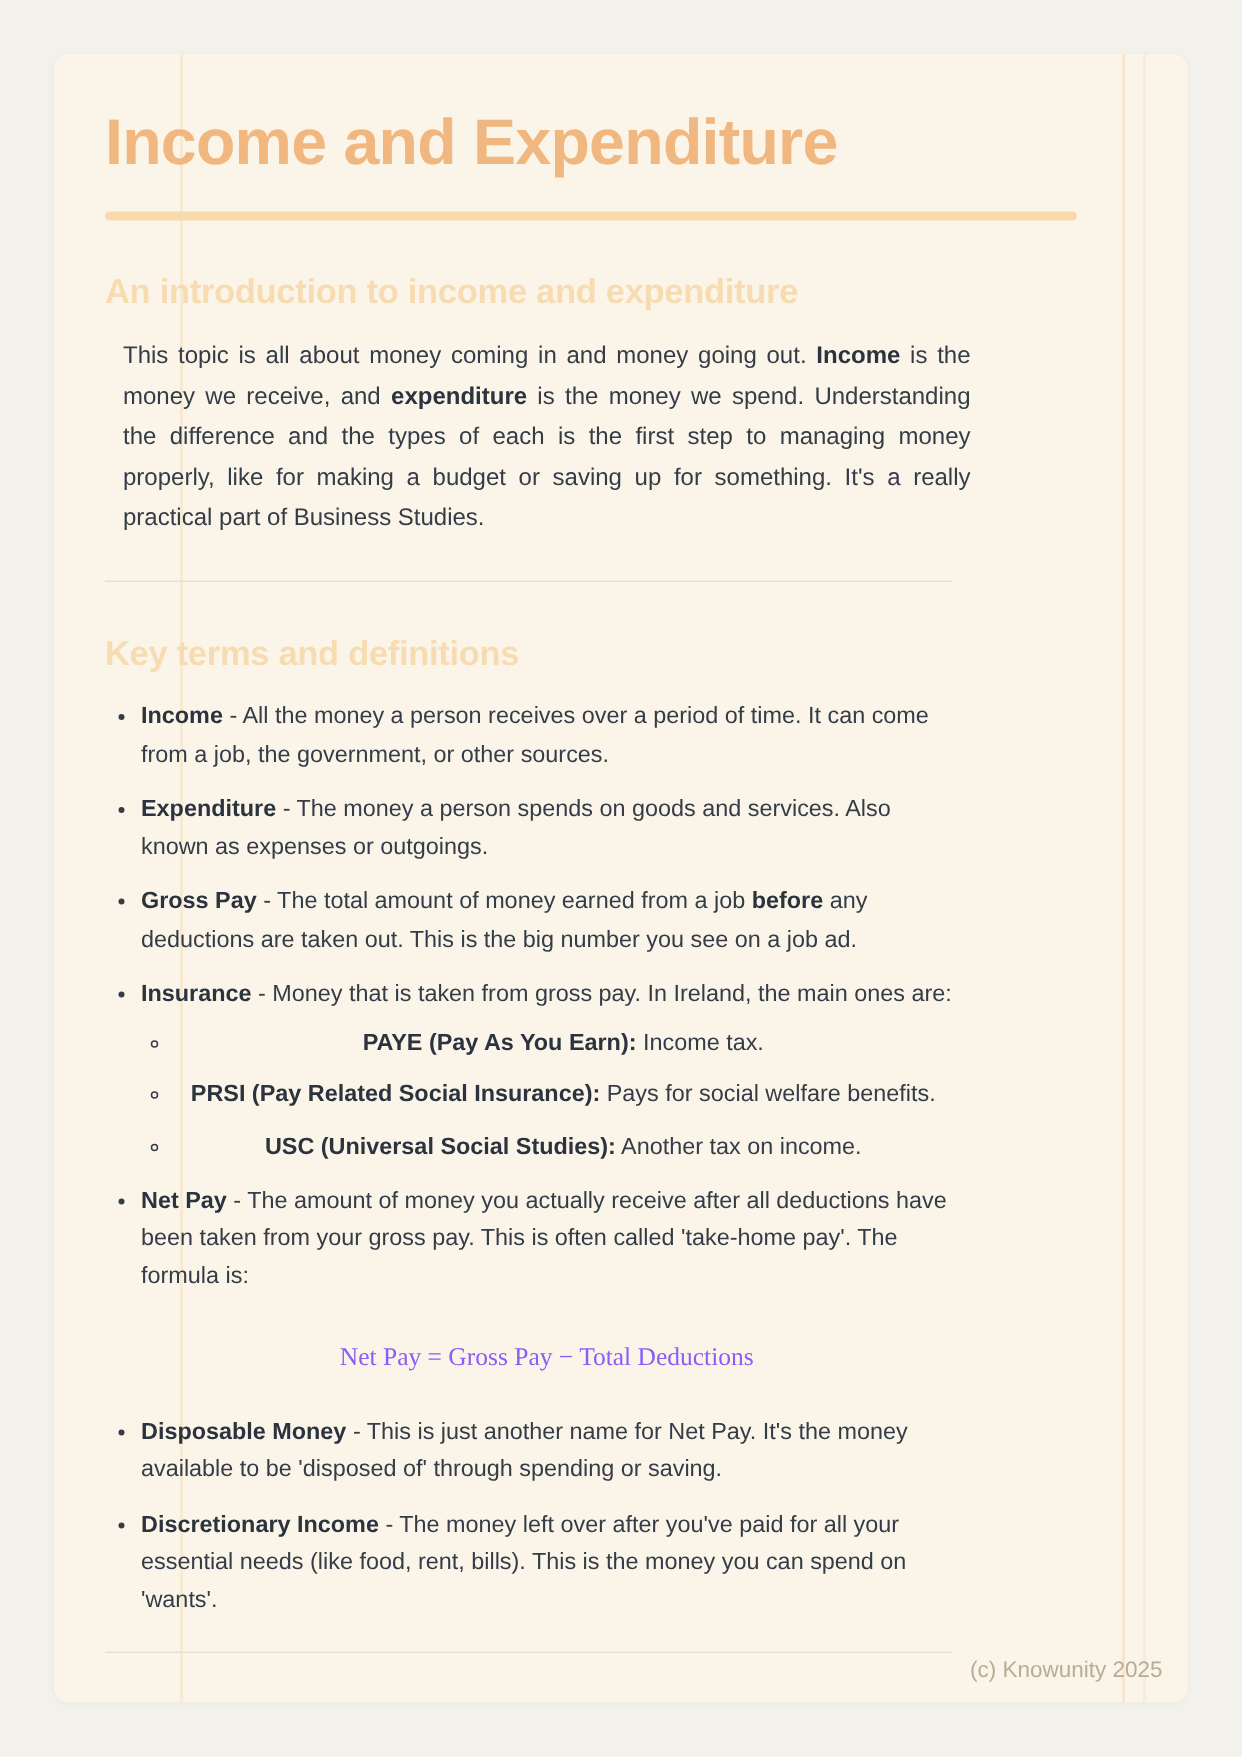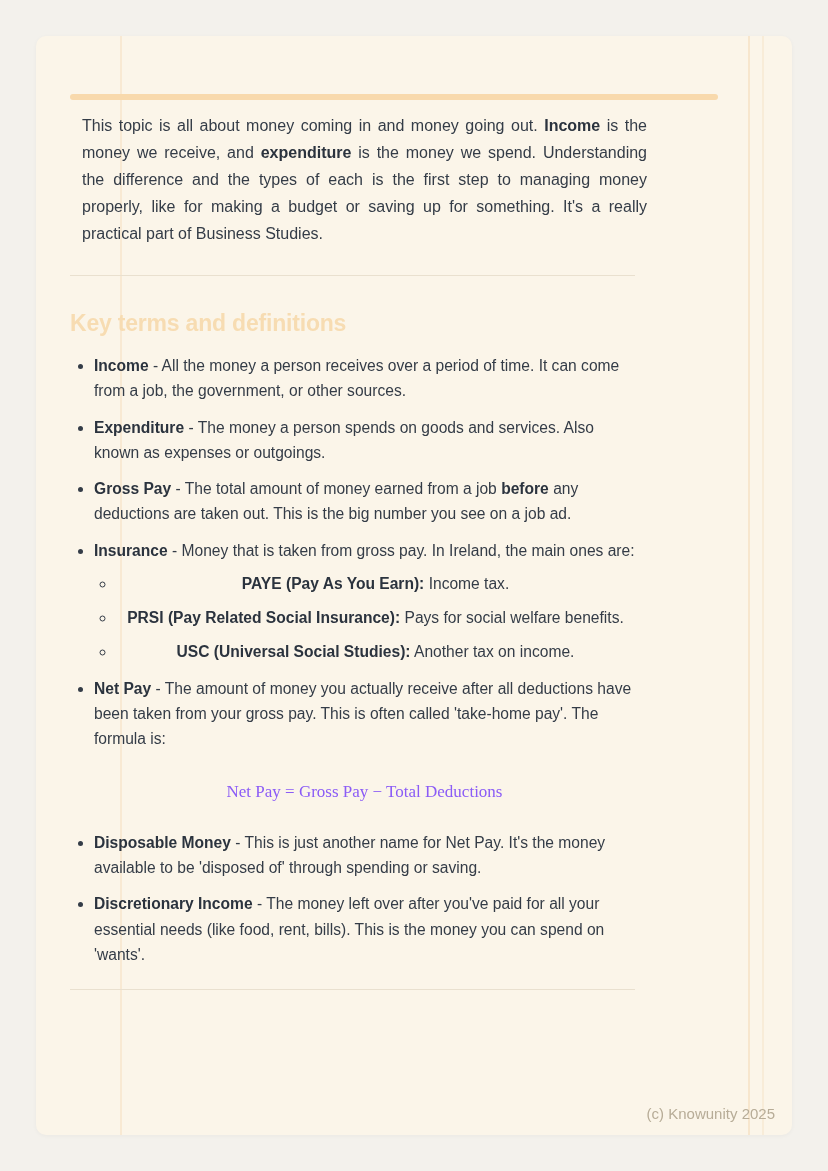--- a/index.html
+++ b/index.html
@@ -108,22 +108,24 @@
 </style>
 </head>
 <body>
 
 <div class="card">
   <div class="vline vline-left"></div>
   <div class="vline vline-r1"></div>
   <div class="vline vline-r2"></div>
 
   <div class="content">
+    <h1 class="title">Income and Expenditure</h1>
     <div class="title-rule"></div>
 
+    <h2 class="section-heading">An introduction to income and expenditure</h2>
     <p class="intro">This topic is all about money coming in and money going out. <b>Income</b> is the money we receive, and <b>expenditure</b> is the money we spend. Understanding the difference and the types of each is the first step to managing money properly, like for making a budget or saving up for something. It's a really practical part of Business Studies.</p>
 
     <hr class="divider">
 
     <h2 class="section-heading">Key terms and definitions</h2>
 
     <ul class="terms">
       <li><b>Income</b> - All the money a person receives over a period of time. It can come from a job, the government, or other sources.</li>
       <li><b>Expenditure</b> - The money a person spends on goods and services. Also known as expenses or outgoings.</li>
       <li><b>Gross Pay</b> - The total amount of money earned from a job <b>before</b> any deductions are taken out. This is the big number you see on a job ad.</li>

